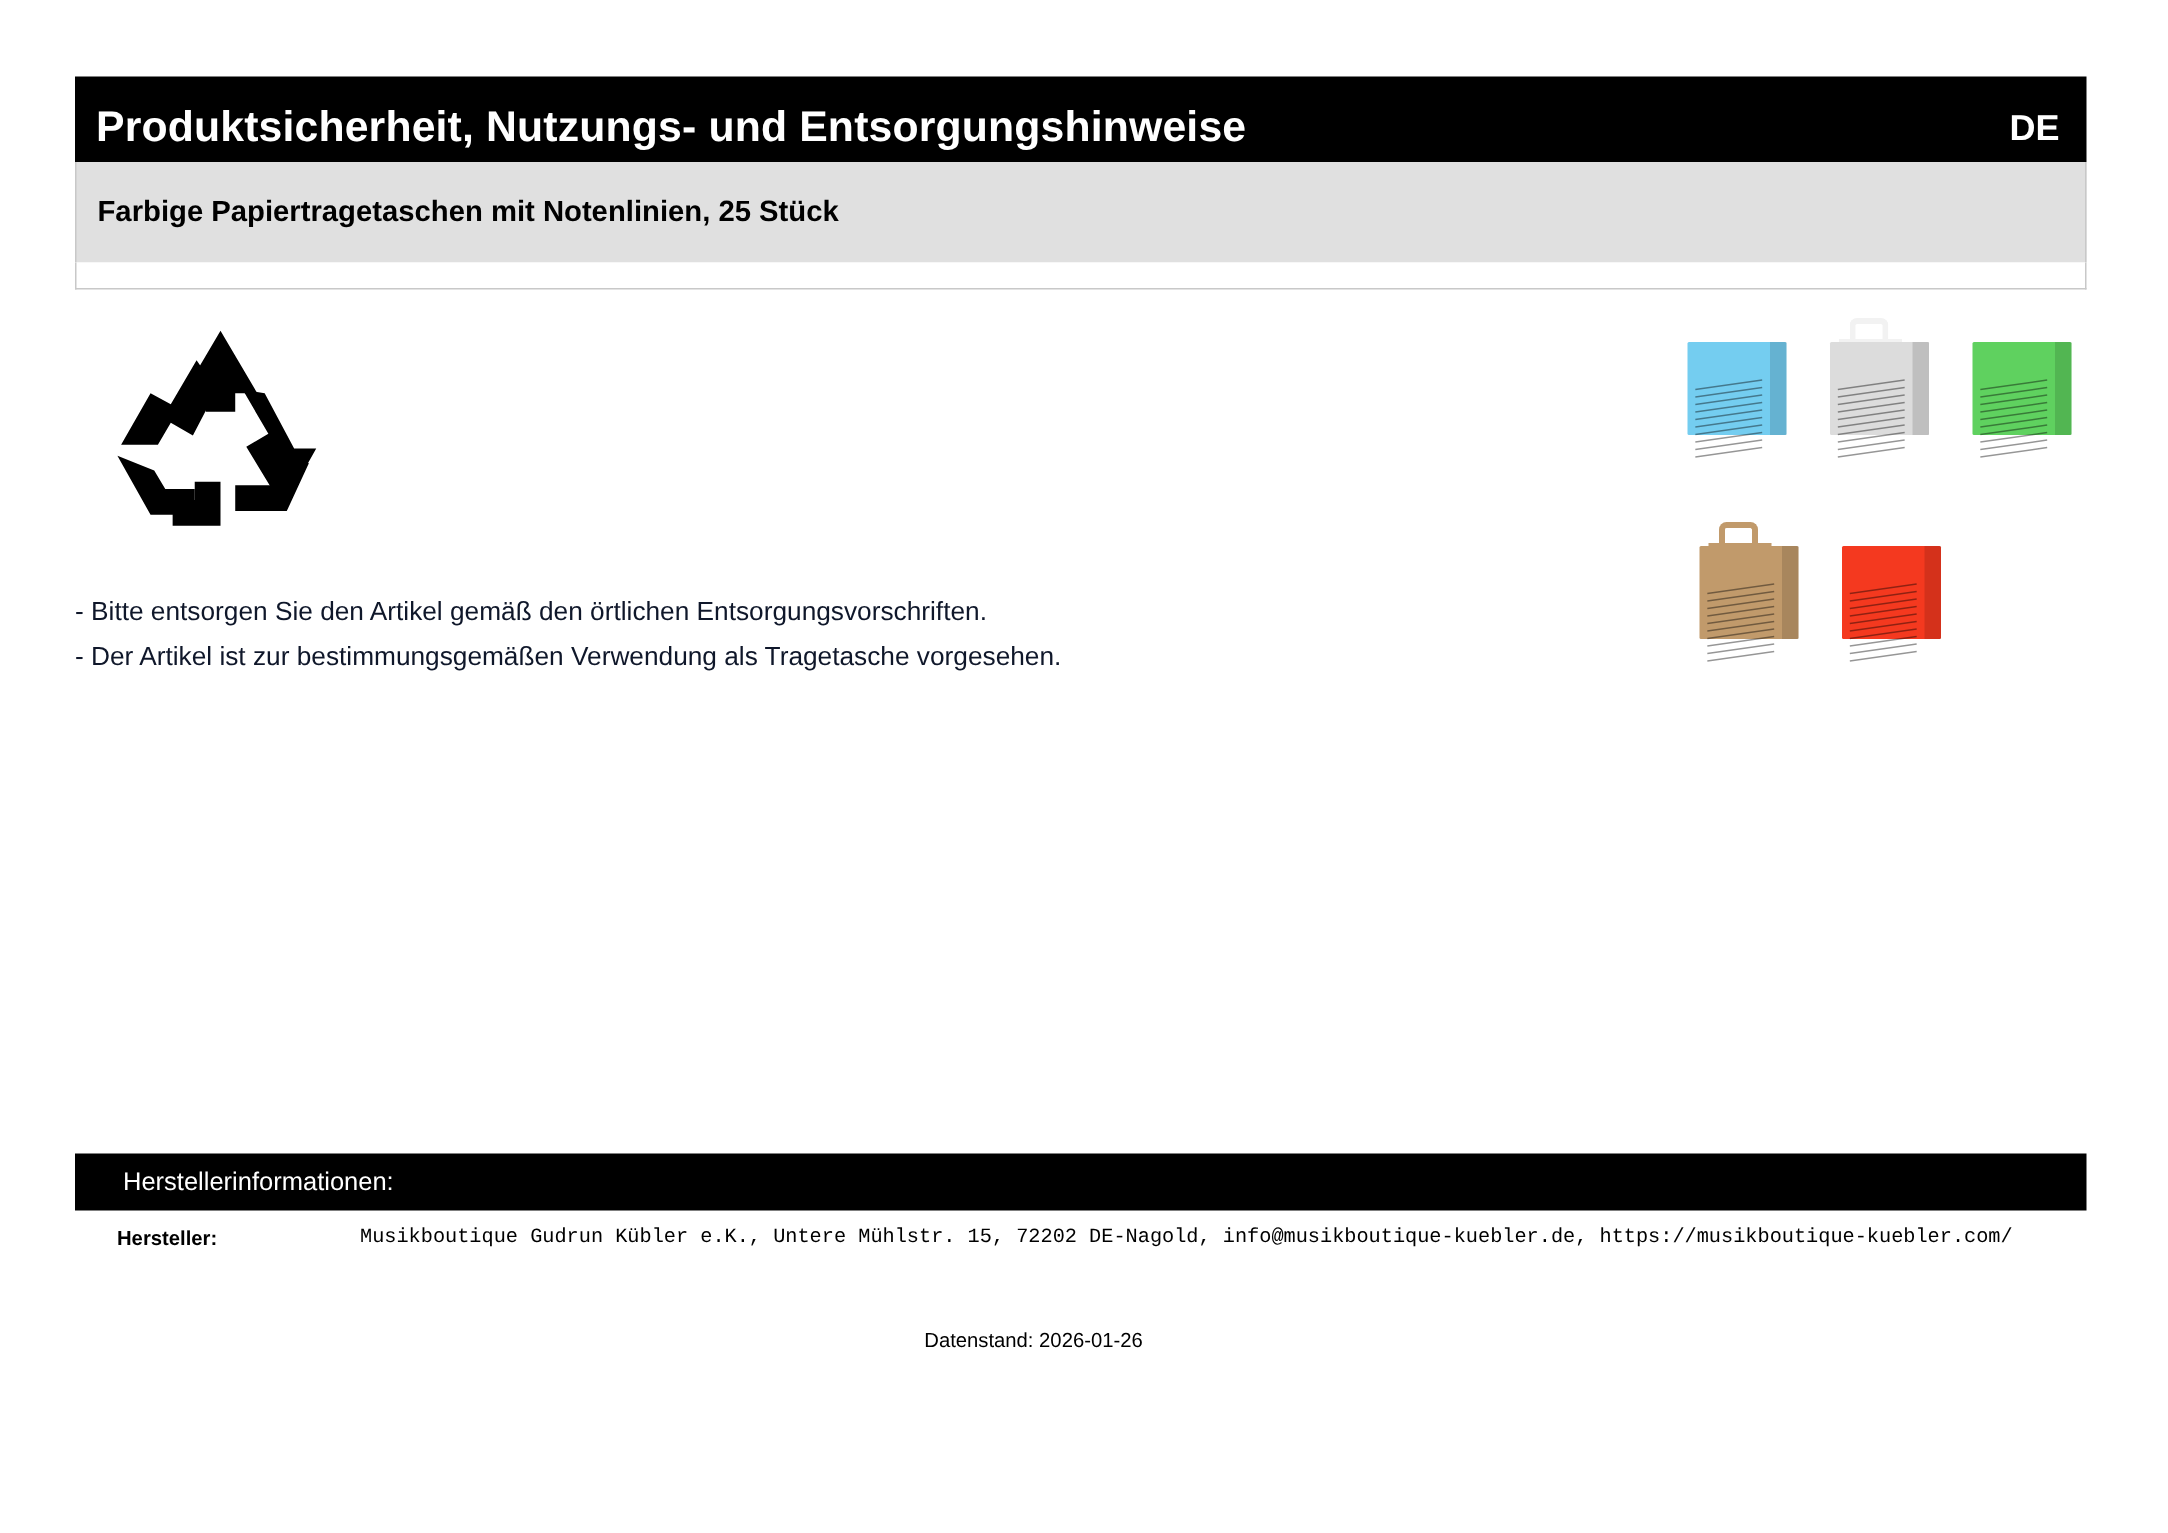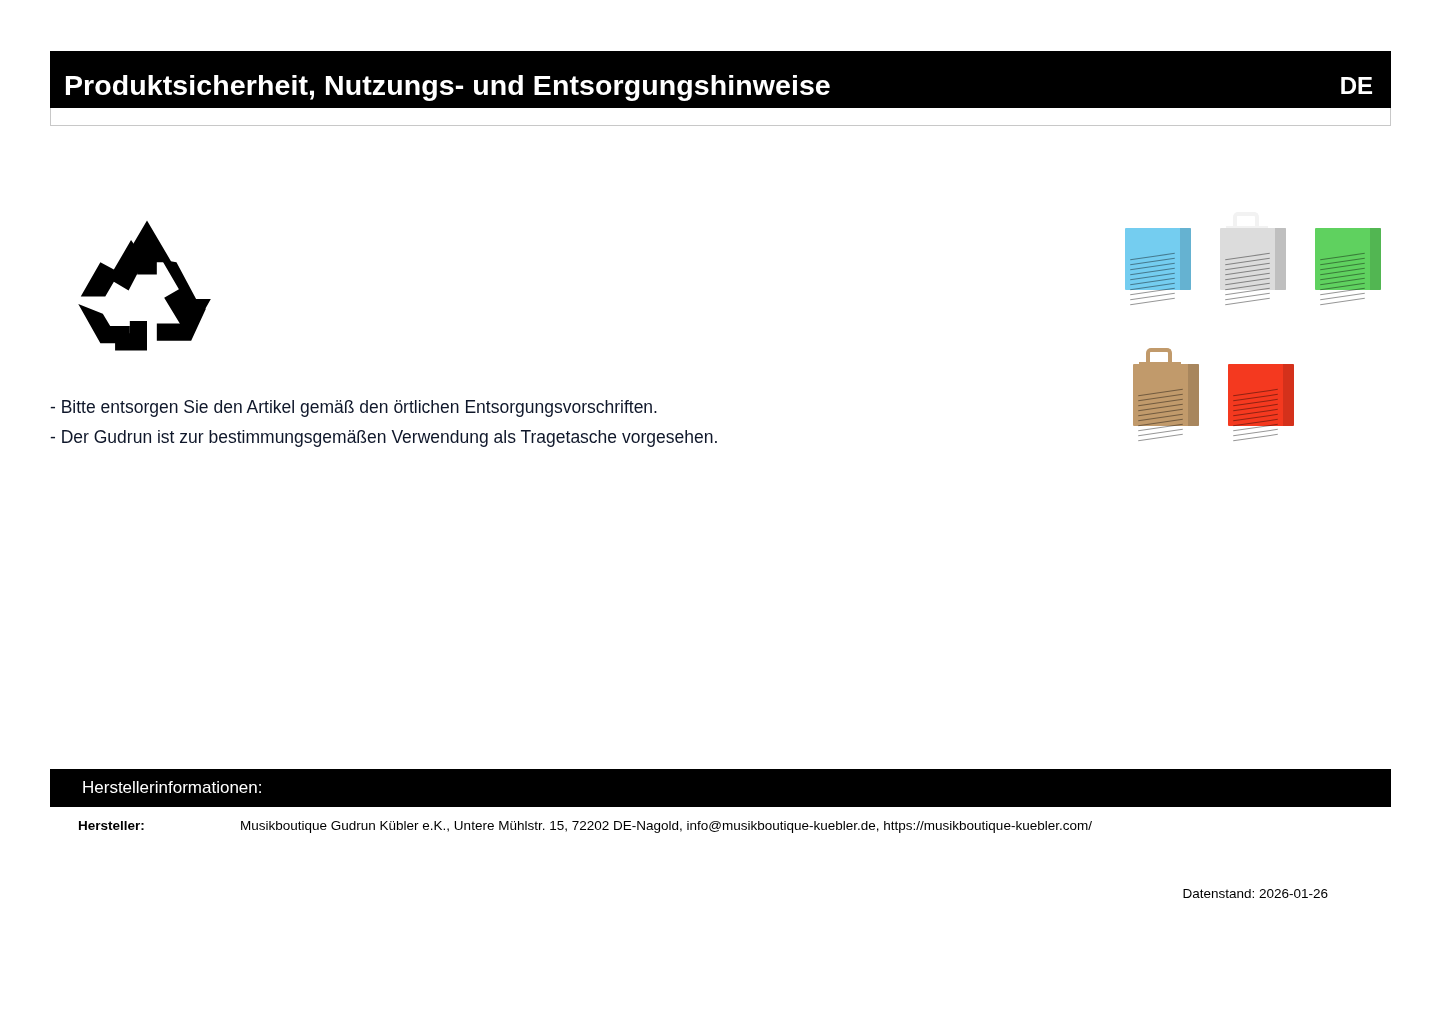--- a/index.html
+++ b/index.html
@@ -188,43 +188,47 @@
     font-size: 13.5px;
   }
   .mf-row .mf-label {
     width: 190px;
     padding-left: 28px;
     box-sizing: border-box;
     font-weight: bold;
   }
   .mf-row .mf-value {
     flex: 1;
+    font-family: Liberation Mono, monospace;
   }
 
   .datestamp {
     position: absolute;
     left: 50px;
     top: 886px;
     width: 1341px;
-    text-align: right;
+    text-align: center;
     padding-right: 63px;
     box-sizing: border-box;
     font-size: 13.5px;
   }
 </style>
 </head>
 <body>
 
 <div class="sheet">
 
   <div class="header-block">
     <div class="title-bar">
       <span class="doc-title">Produktsicherheit, Nutzungs- und Entsorgungshinweise</span>
       <span class="lang-code">DE</span>
     </div>
+    <div class="subtitle-bar">
+      <span class="product-name">Farbige Papiertragetaschen mit Notenlinien, 25 Stück</span>
+    </div>
     <div class="header-spacer"></div>
   </div>
 
   <div class="recycle-wrap">
     <svg viewBox="0 0 120 110" width="150" height="135" aria-hidden="true">
       <g fill="#000000">
 
         <path d="M60 2 L40 36 L52 36 L52 46 L68 46 L68 36 L80 36 Z"></path>
         <path d="M47 18 L33 42 L22 36 L6 64 L26 64 L33 52 L45 59 L58 34 Z"></path>
 
@@ -232,21 +236,21 @@
         <path d="M34 108 L60 108 L60 84 L46 84 L46 94 L34 94 Z"></path>
 
         <path d="M72 34 L86 58 L74 65 L94 98 L112 66 L100 66 L84 36 Z"></path>
         <path d="M108 74 L96 100 L68 100 L68 86 L88 86 L96 70 Z"></path>
       </g>
     </svg>
   </div>
 
   <div class="notes">
     <div class="note-line">- Bitte entsorgen Sie den Artikel gemäß den örtlichen Entsorgungsvorschriften.</div>
-    <div class="note-line">- Der Gudrun ist zur bestimmungsgemäßen Verwendung als Tragetasche vorgesehen.</div>
+    <div class="note-line">- Der Artikel ist zur bestimmungsgemäßen Verwendung als Tragetasche vorgesehen.</div>
   </div>
 
   <div class="products">
 
     <div class="bag" style="left:0px; top:0px;">
       <div class="handle"></div>
       <div class="handle-base"></div>
       <div class="body" style="background:#74cdf0;">
         <div class="lines">
           <i></i>

